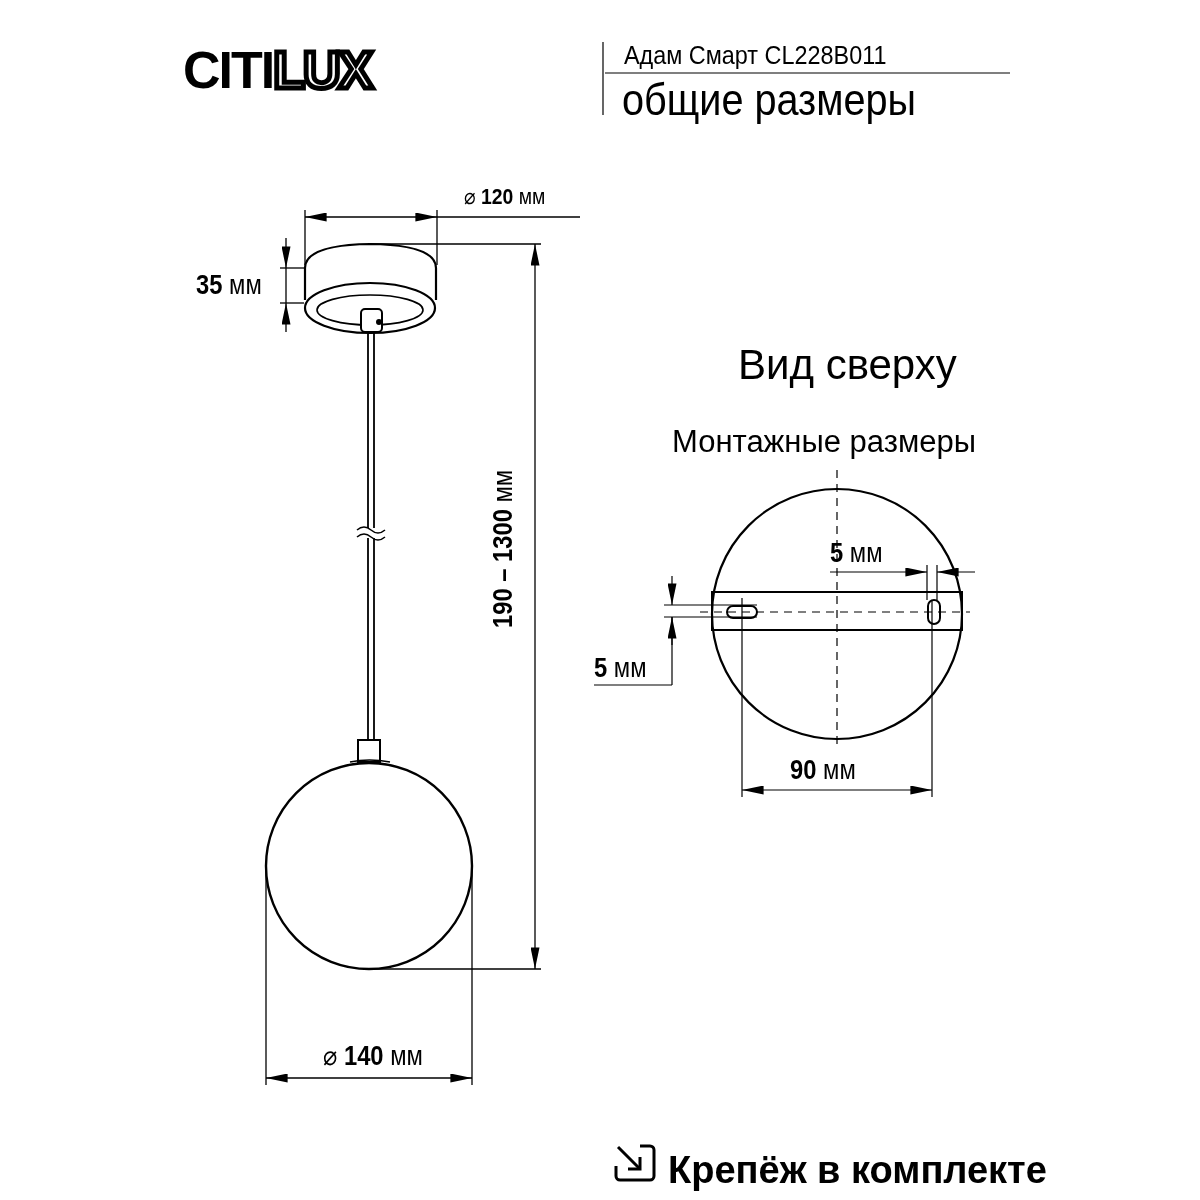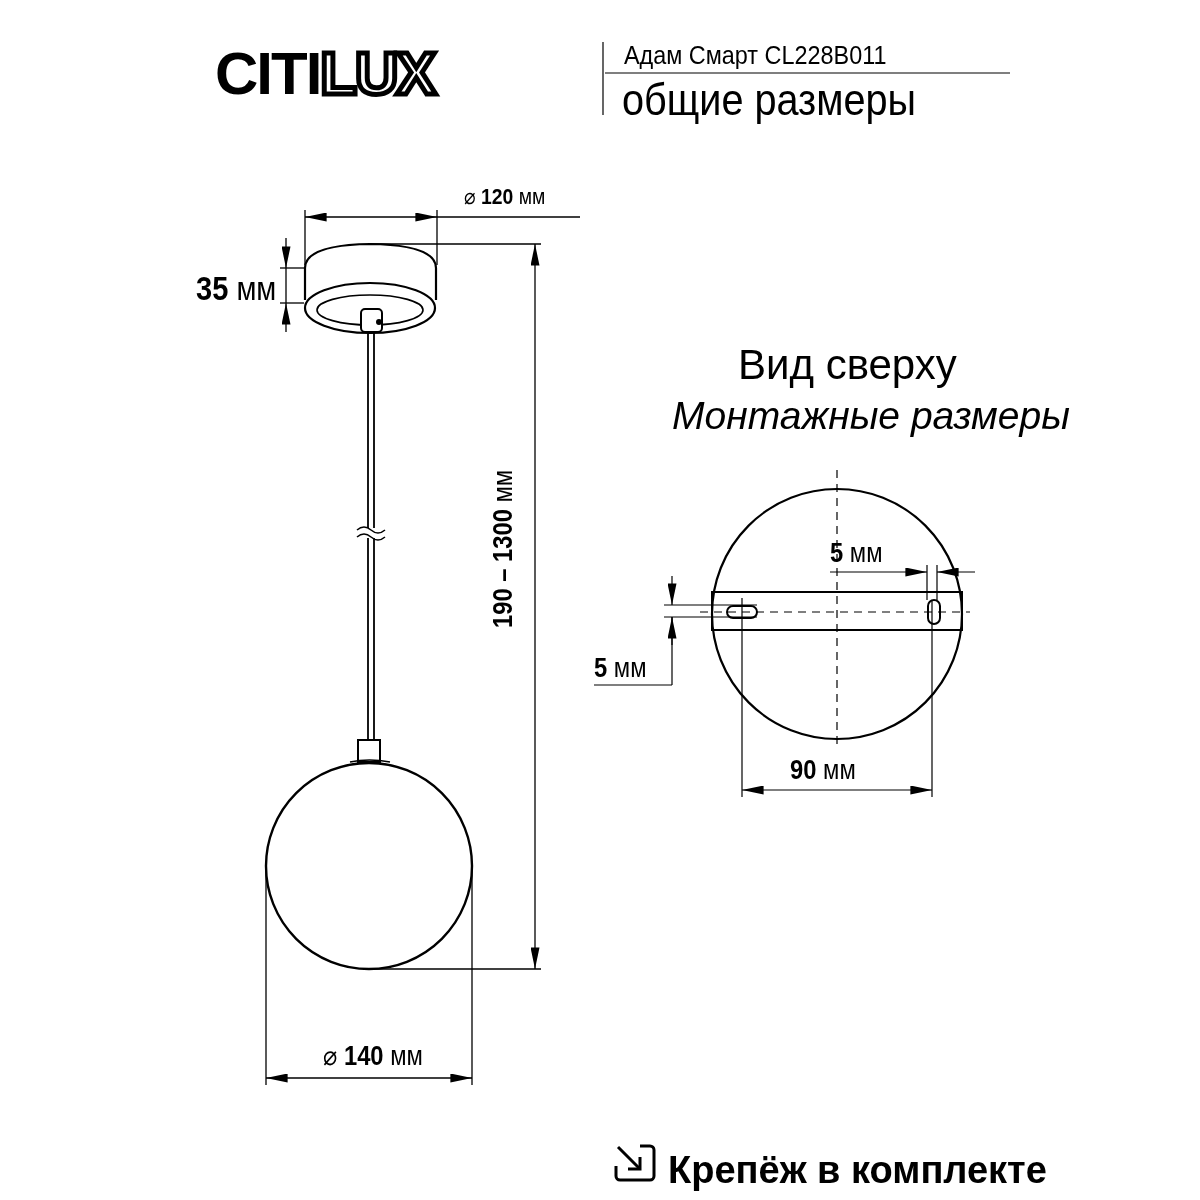--- a/index.html
+++ b/index.html
@@ -1,28 +1,28 @@
 <!DOCTYPE html>
 <html><head>
 <meta charset="utf-8">
 <style>
   html, body { margin:0; padding:0; background:#ffffff; }
   body { width:1200px; height:1200px; position:relative; overflow:hidden; font-family:"Liberation Sans", sans-serif; color:#000; }
   svg { position:absolute; left:0; top:0; }
   .lbl { position:absolute; white-space:nowrap; line-height:1; }
-  #brand { left:183px; top:44px; font-size:60px; font-weight:900; letter-spacing:-2px; font-family:"Liberation Sans", sans-serif;margin-left:32px; }
+  #brand { left:183px; top:44px; font-size:52px; font-weight:900; letter-spacing:-2px; font-family:"Liberation Sans", sans-serif; }
   #brand .outline { color:#fff; -webkit-text-stroke:5px #000; }
   #model-title { left:624px; top:42px; font-size:26px; transform:scaleX(0.9); transform-origin:left; }
   #subtitle { left:622px; top:78px; font-size:44px; transform:scaleX(0.9); transform-origin:left; }
   #dim-120 { left:464px; top:186px; font-size:22px; }
-  #dim-35 { left:196px; top:272px; font-size:33px; }
+  #dim-35 { left:196px; top:272px; font-size:27px; }
   #dim-length { left:490px; top:628px; font-size:27px; transform:rotate(-90deg); transform-origin:left top; }
   #dim-140 { left:323px; top:1043px; font-size:27px; }
   #view-title { left:738px; top:344px; font-size:42px; }
-  #mount-title { left:672px; top:396px; font-size:39px;font-style:italic; }
+  #mount-title { left:672px; top:426px; font-size:31px; }
   #dim-5-top { left:830px; top:540px; font-size:27px; }
   #dim-5-left { left:594px; top:655px; font-size:27px; }
   #dim-90 { left:790px; top:757px; font-size:27px;text-decoration:underline; }
   #kit-note { left:668px; top:1151px; font-size:38px; font-weight:bold; }
   .sc { display:inline-block; transform:scaleX(0.88); transform-origin:left; }
 </style>
 </head>
 <body>
 
 <svg width="1200" height="1200" viewBox="0 0 1200 1200" xmlns="http://www.w3.org/2000/svg">

